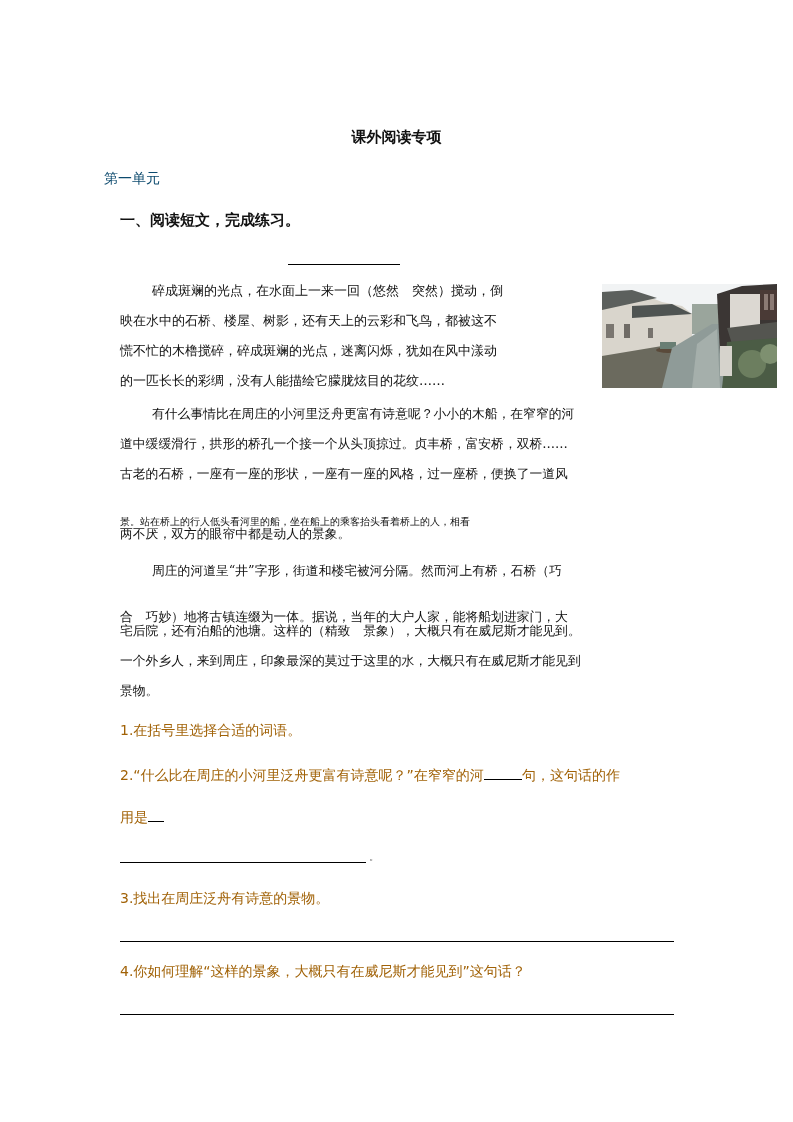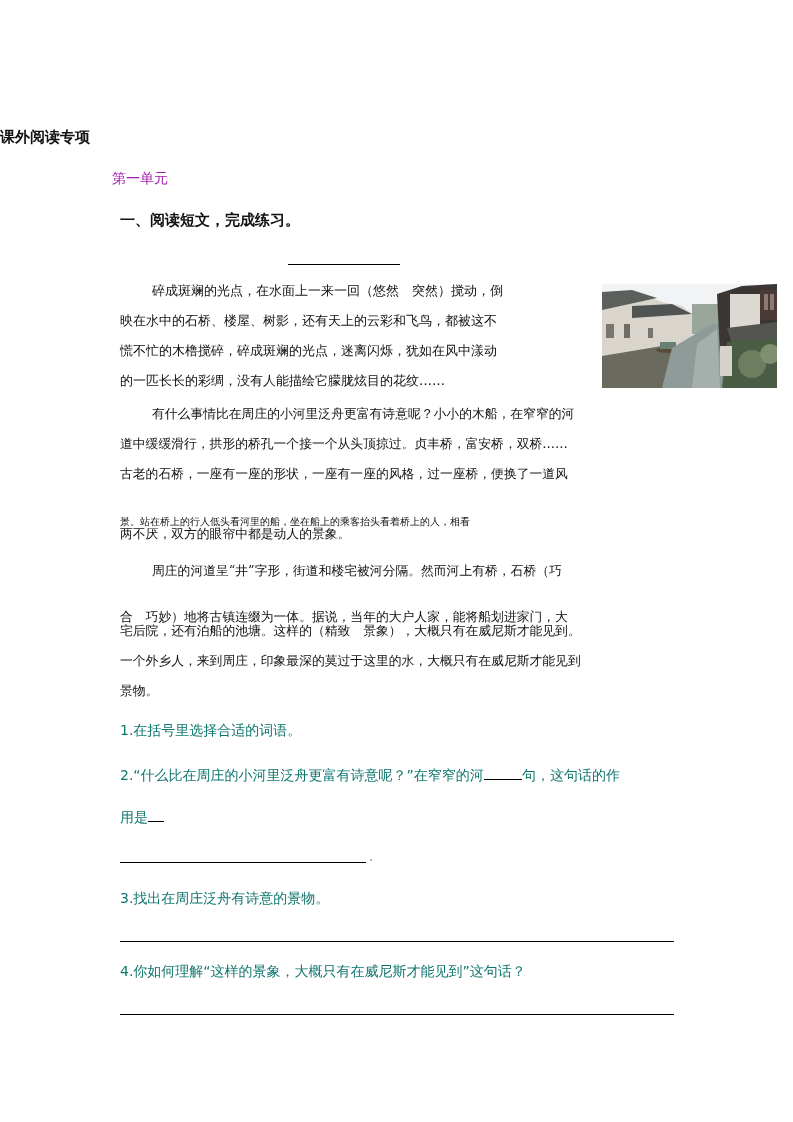--- a/index.html
+++ b/index.html
@@ -1,26 +1,26 @@
 <!DOCTYPE html>
 <html><head>
   <meta charset="utf-8">
   <style>
     html, body { margin: 0; padding: 0; background: #ffffff; }
     body { width: 793px; height: 1122px; position: relative; overflow: hidden;
            font-family: "DejaVu Sans", "Liberation Sans", sans-serif; color: #111; }
     .abs { position: absolute; }
-    .title { left: 0; width: 793px; top: 128px; font-size: 15px; font-weight: bold; letter-spacing: 0px; }
-    .unit { left: 112px; top: 170px; font-size: 14px; color: #a21caf; }
+    .title { left: 0; width: 793px; top: 128px; text-align: center; font-size: 15px; font-weight: bold; letter-spacing: 0px; }
+    .unit { left: 104px; top: 170px; font-size: 14px; color: #0c4a6e; }
     .section { left: 120px; top: 211px; font-size: 15px; font-weight: bold; }
     .title-blank { left: 288px; top: 264px; width: 112px; border-top: 1.5px solid #000; }
     .passage { font-family: "DejaVu Serif", "Liberation Serif", serif; font-size: 13px; line-height: 30px; color: #111; }
     .line { position: absolute; left: 120px; white-space: nowrap; }
     .photo { left: 602px; top: 284px; width: 175px; height: 104px; overflow: hidden; }
-    .q { position: absolute; left: 120px; font-size: 14px; color: #0f766e; white-space: nowrap; }
+    .q { position: absolute; left: 120px; font-size: 14px; color: #a16207; white-space: nowrap; }
     .blank-inline { display: inline-block; border-bottom: 1px solid #000; vertical-align: baseline; height: 14px; }
     .rule { position: absolute; border-top: 1px solid #000; }
   </style>
 </head>
 <body>
 
 <div class="abs title">课外阅读专项</div>
 <div class="abs unit">第一单元</div>
 <div class="abs section">一、阅读短文，完成练习。</div>
 <div class="abs title-blank"></div>

